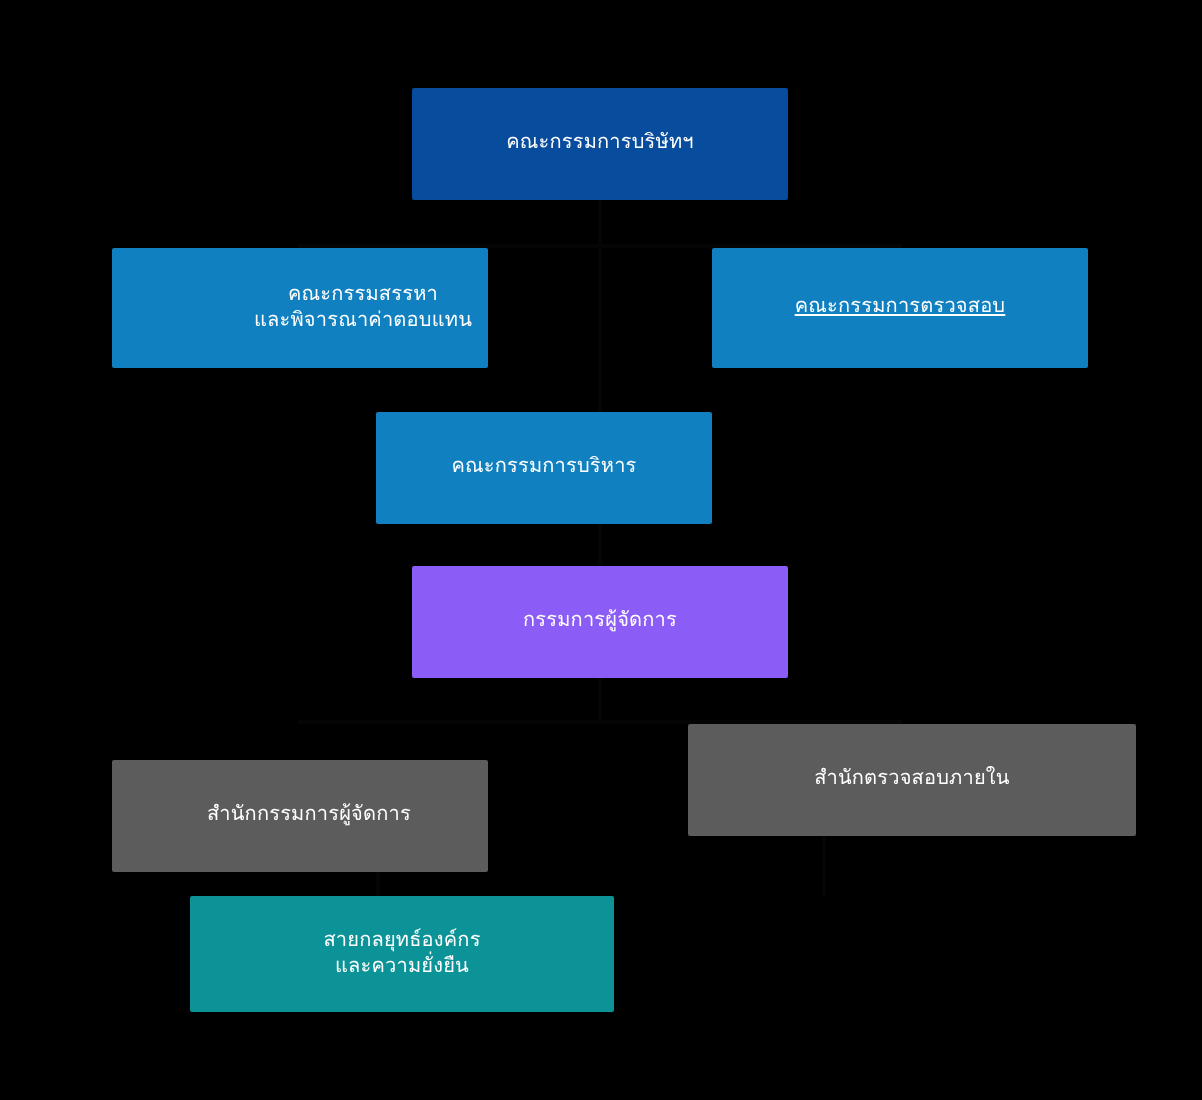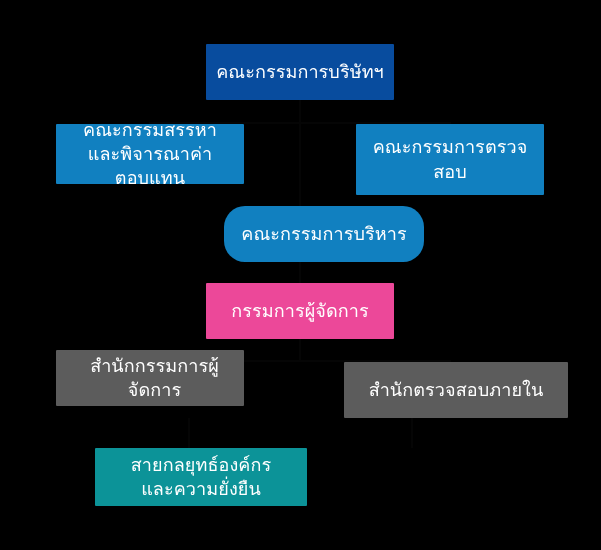--- a/index.html
+++ b/index.html
@@ -29,21 +29,21 @@
 
   
   .node {
     position: absolute;
     box-sizing: border-box;
     display: flex;
     align-items: center;
     justify-content: center;
     text-align: center;
     color: #ffffff;
-    font-size: 18px;
+    font-size: 10px;
     line-height: 1.35;
     letter-spacing: 0.1px;
     padding: 4px 8px;
     border-radius: 1px;
   }
   .node .node-label {
     display: block;
     white-space: pre-line;
     font-weight: 500;
   }
@@ -56,37 +56,37 @@
     top: 4px;
     right: -4px;
     bottom: -4px;
     z-index: -1;
     background: rgba(0,0,0,0.55);
   }
 
   
   .c-navy  { background: #084C9E; }
   .c-blue  { background: #1180C0; }
-  .c-teal-dark { background: #ec4899; }
+  .c-teal-dark { background: #8b5cf6; }
   .c-gray  { background: #5C5C5C; }
   .c-teal  { background: #0C9398; }
 
   .c-navy::after  { background: #042A5A; }
   .c-blue::after  { background: #0A5683; }
   .c-teal-dark::after { background: #063C4D; }
   .c-gray::after  { background: #3A3A3A; }
   .c-teal::after  { background: #076367; }
 
   
   #node-board        { left: 206px; top: 44px;  width: 188px; height: 56px; }
   #node-nomination   { left: 56px;  top: 124px; width: 188px; height: 60px; justify-content: flex-end; }
-  #node-audit        { left: 356px; top: 124px; width: 188px; height: 71px; }
-  #node-executive    { left: 224px; top: 206px; width: 200px; height: 56px; border-radius: 21px; }
+  #node-audit        { left: 356px; top: 124px; width: 188px; height: 60px; text-decoration: underline; }
+  #node-executive    { left: 188px; top: 206px; width: 168px; height: 56px; }
   #node-md           { left: 206px; top: 283px; width: 188px; height: 56px; }
-  #node-md-office    { left: 56px;  top: 350px; width: 188px; height: 56px; padding-left: 17px; }
+  #node-md-office    { left: 56px;  top: 380px; width: 188px; height: 56px; padding-left: 17px; }
   #node-internal-audit { left: 344px; top: 362px; width: 224px; height: 56px; }
   #node-strategy     { left: 95px;  top: 448px; width: 212px; height: 58px; }
   #node-finance      { left: 318px; top: 448px; width: 188px; height: 58px; }
 </style>
 </head>
 <body>
 
 <div id="org-chart">
 
   <div class="connector" style="left:299px; top:100px;  width:2px;   height:24px;"></div>

